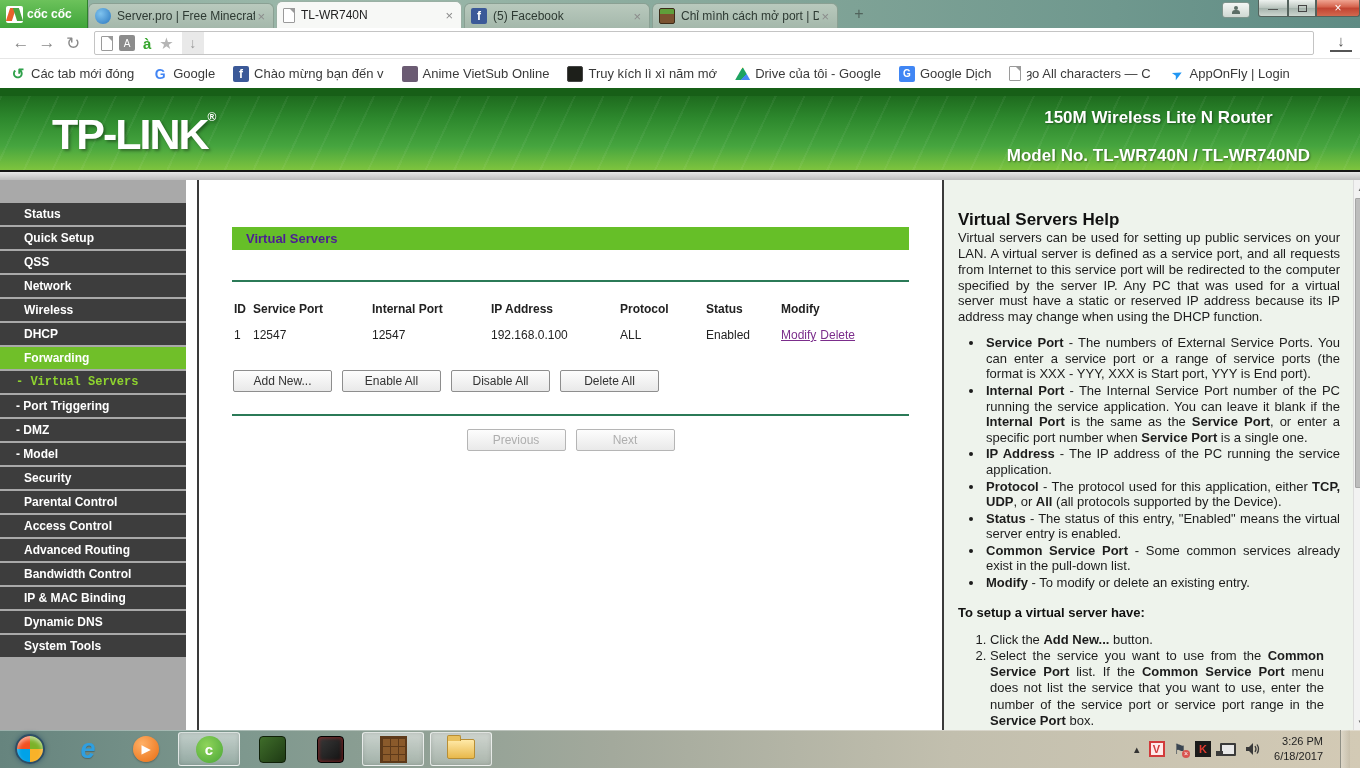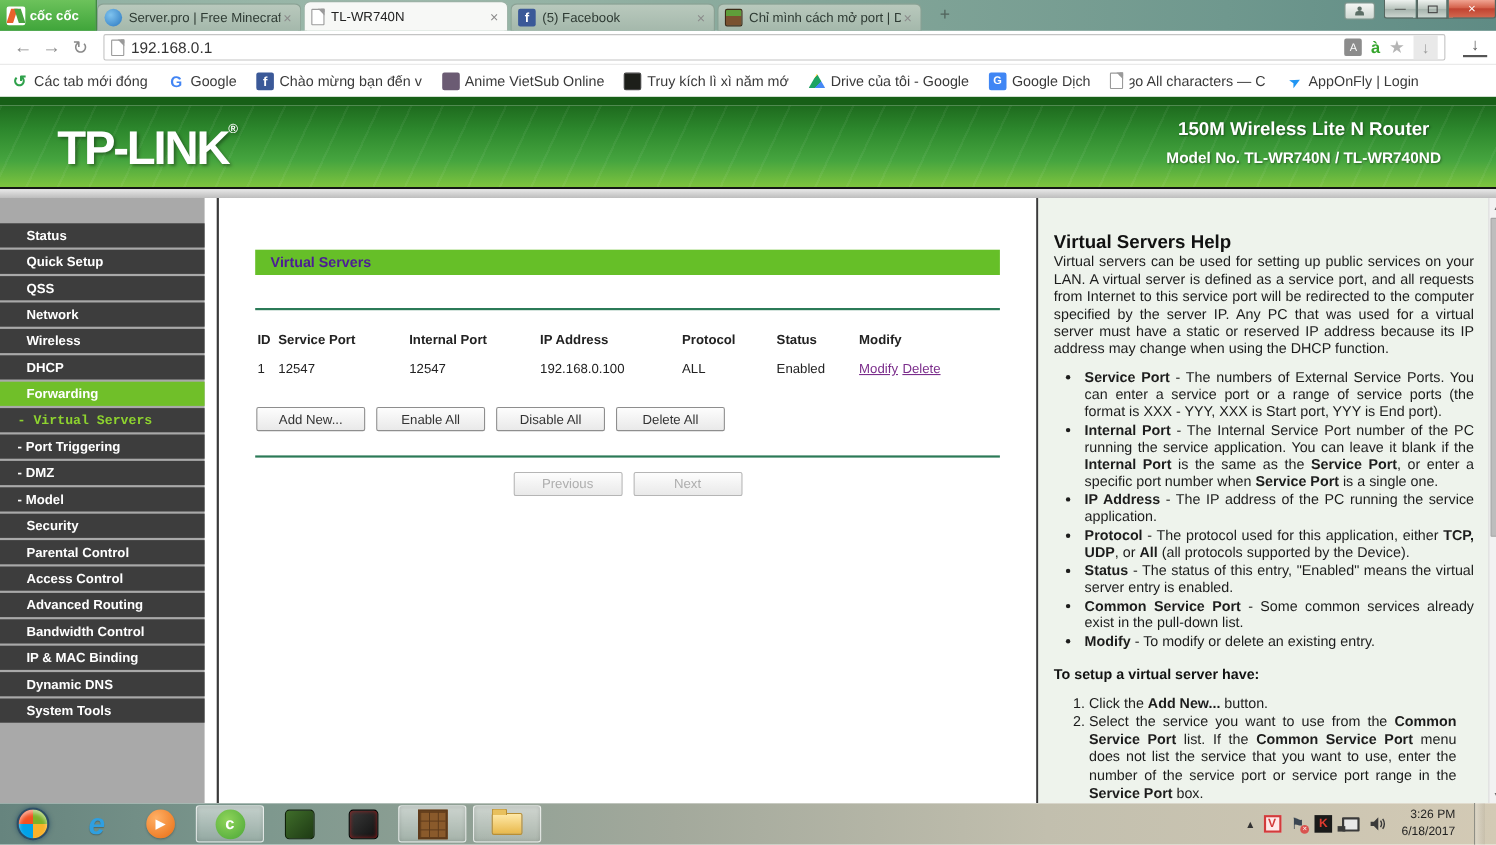--- a/index.html
+++ b/index.html
@@ -76,21 +76,21 @@
   .banner-topstrip { height:8px; background:#175f17; }
   .banner { height:74px; position:relative;
     background:linear-gradient(180deg,#1e6b1e 0%,#2d882d 30%,#46a53f 68%,#7ec43e 100%); }
   .banner::after { content:""; position:absolute; inset:0;
     background:repeating-linear-gradient(115deg, rgba(255,255,255,0.05) 0 2px, transparent 2px 26px); }
   .tplink-logo { position:absolute; left:52px; top:14px; color:#fff; font-weight:bold; font-size:43px;
     letter-spacing:-2px; text-shadow:2px 2px 3px rgba(0,0,0,0.35); z-index:2; }
   .tplink-logo sup { font-size:12px; letter-spacing:0; vertical-align:28px; }
   .banner-right { position:absolute; right:50px; top:12px; text-align:center; color:#fff; z-index:2; }
   .banner-right .product { font-size:17px; font-weight:bold; text-shadow:1px 1px 2px rgba(0,0,0,0.4); }
-  .banner-right .model { font-size:14px; font-weight:bold; margin-top:7px; text-shadow:1px 1px 2px rgba(0,0,0,0.4); }
+  .banner-right .model { font-size:17px; font-weight:bold; margin-top:18px; text-shadow:1px 1px 2px rgba(0,0,0,0.4); }
   .banner-blackline { height:2px; background:#151515; }
   .banner-silver { height:8px; background:linear-gradient(180deg,#e8e8e8,#bdbdbd); }
 
   
   .page-body { height:550px; display:flex; background:#fff; }
   .sidebar { width:186px; background:#a9a9a9; padding-top:23px; flex:0 0 auto; }
   .menu-item { height:22px; margin-bottom:2px; background:#3d3d3d; color:#fff; font-size:12px; font-weight:bold;
     display:flex; align-items:center; padding-left:24px; cursor:pointer; }
   .menu-item.sub { padding-left:16px; }
   .menu-item.active-main { background:#70bf29; }
@@ -203,21 +203,20 @@
     </div>
   </div>
 </div>
 
 <div class="toolbar">
   <span class="nav-ico">←</span>
   <span class="nav-ico">→</span>
   <span class="nav-ico">↻</span>
   <div class="addressbar">
     <span class="ti ti-page"></span>
-    <span class="url">192.168.0.1</span>
     <span class="ab-right">
       <span class="ico-translate">A</span>
       <span class="ico-atilde">à</span>
       <span class="ico-star">★</span>
       <span class="ico-dl-box">↓</span>
     </span>
   </div>
   <span class="ico-dl-tray">↓</span>
 </div>
 

